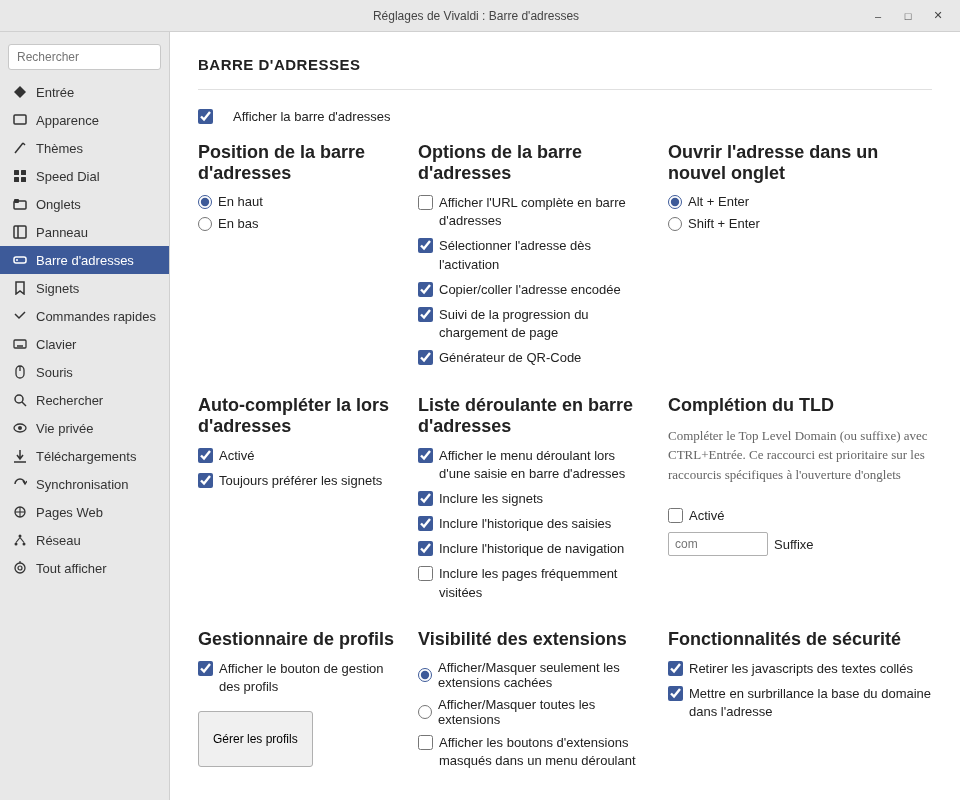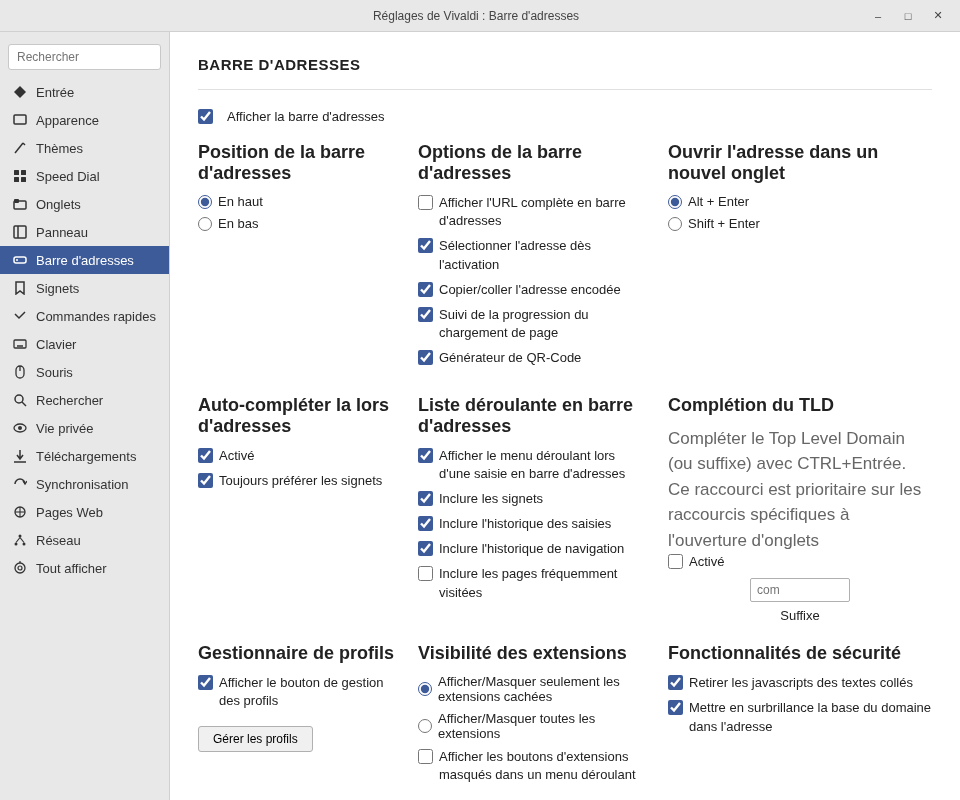--- a/index.html
+++ b/index.html
@@ -71,48 +71,48 @@
     .page-title {
       font-size: 15px;
       font-weight: bold;
       text-transform: uppercase;
       letter-spacing: 0.5px;
       margin-bottom: 16px;
       color: #222;
     }
     .divider { border: none; border-top: 1px solid #e0e0e0; margin-bottom: 18px; }
 
-    .top-checkbox { display: flex; align-items: center; gap: 14px; margin-bottom: 18px; }
+    .top-checkbox { display: flex; align-items: center; gap: 20px; margin-bottom: 18px; }
 
     .sections-row { display: flex; gap: 20px; margin-bottom: 20px; }
     .section { flex: 1; }
     .section-title { font-weight: bold; font-size: 18px; margin-bottom: 10px; }
 
     .checkbox-row { display: flex; align-items: flex-start; gap: 6px; margin-bottom: 7px; cursor: pointer; }
     .checkbox-row label { cursor: pointer; line-height: 1.4; }
     .radio-row { display: flex; align-items: center; gap: 6px; margin-bottom: 7px; cursor: pointer; }
     .radio-row label { cursor: pointer; }
 
     input[type="checkbox"] { width: 15px; height: 15px; accent-color: #3d5a99; flex-shrink: 0; margin-top: 1px; }
     input[type="radio"] { width: 14px; height: 14px; accent-color: #3d5a99; flex-shrink: 0; }
 
-    .tld-desc { font-size: 17px; color: #666; margin-bottom: 0; line-height: 1.5; }
-    .tld-input-row { display: flex; align-items: center; gap: 6px; margin-top: 6px; flex-direction: column; }
+    .tld-desc { font-size: 13px; color: #666; margin-bottom: 23px; line-height: 1.5; font-family: Liberation Serif, serif; }
+    .tld-input-row { display: flex; align-items: center; gap: 6px; margin-top: 6px; }
     .tld-input {
       border: 1px solid #b0b0b0;
       border-radius: 2px;
       padding: 4px 6px;
       width: 100px;
       font-size: 12px;
       color: #888;
     }
 
     .manage-btn {
       margin-top: 8px;
-      padding: 5px 14px;
+      padding: 20px 14px;
       border: 1px solid #b0b0b0;
       background: #f0f0f0;
       border-radius: 3px;
       cursor: pointer;
       font-size: 12px;
     }
   </style>
 </head>
 <body>
 

